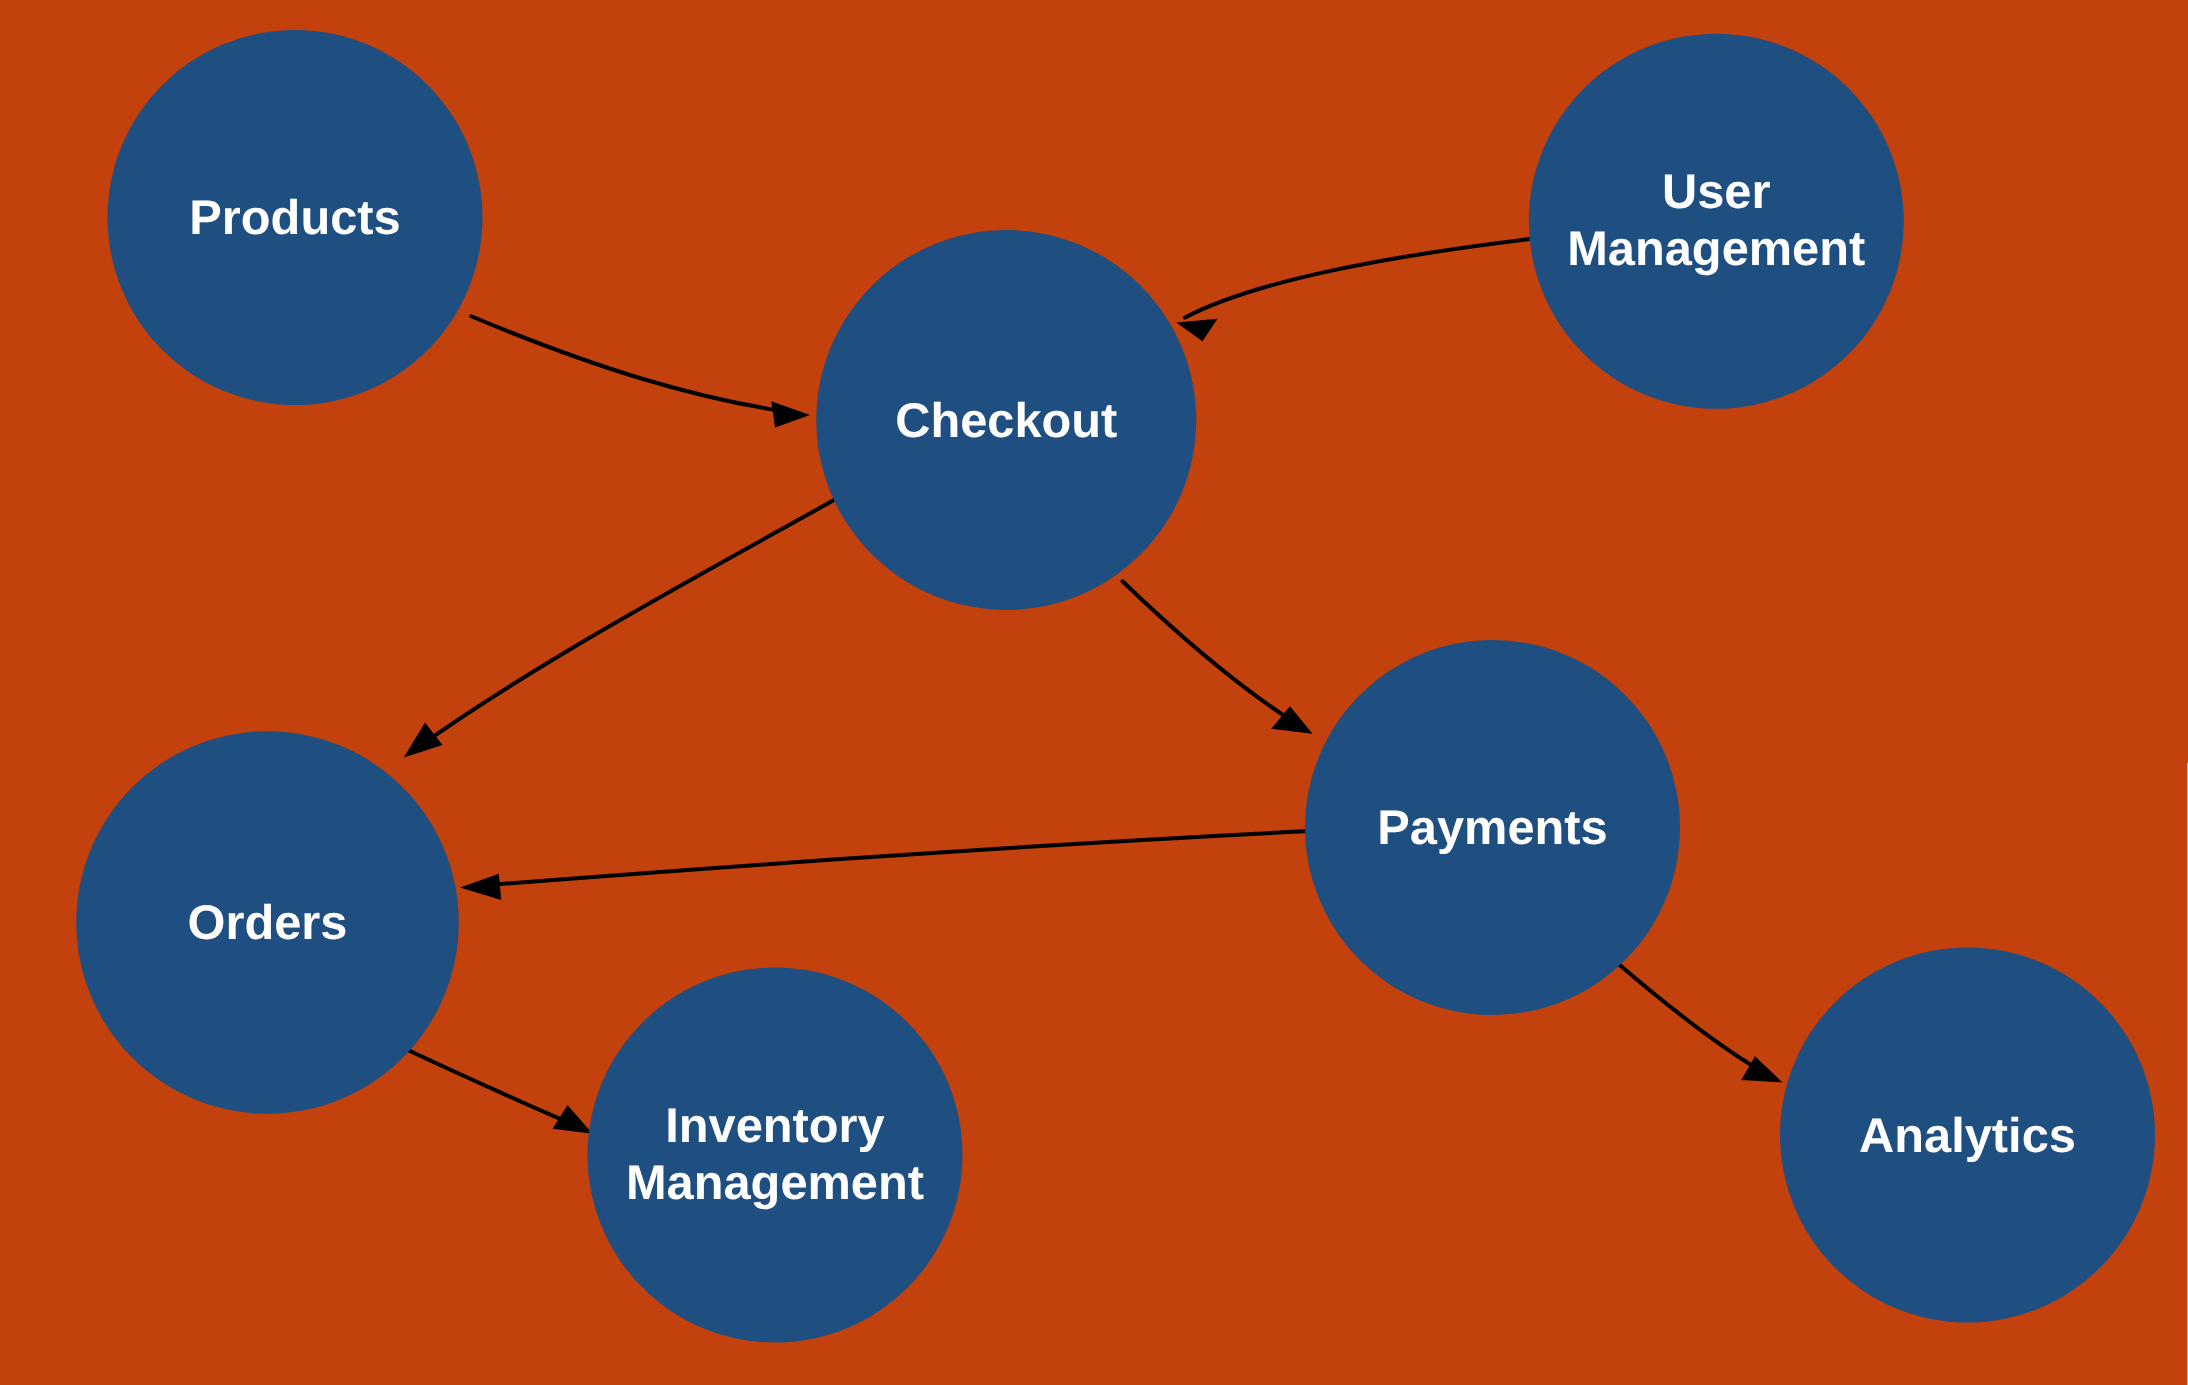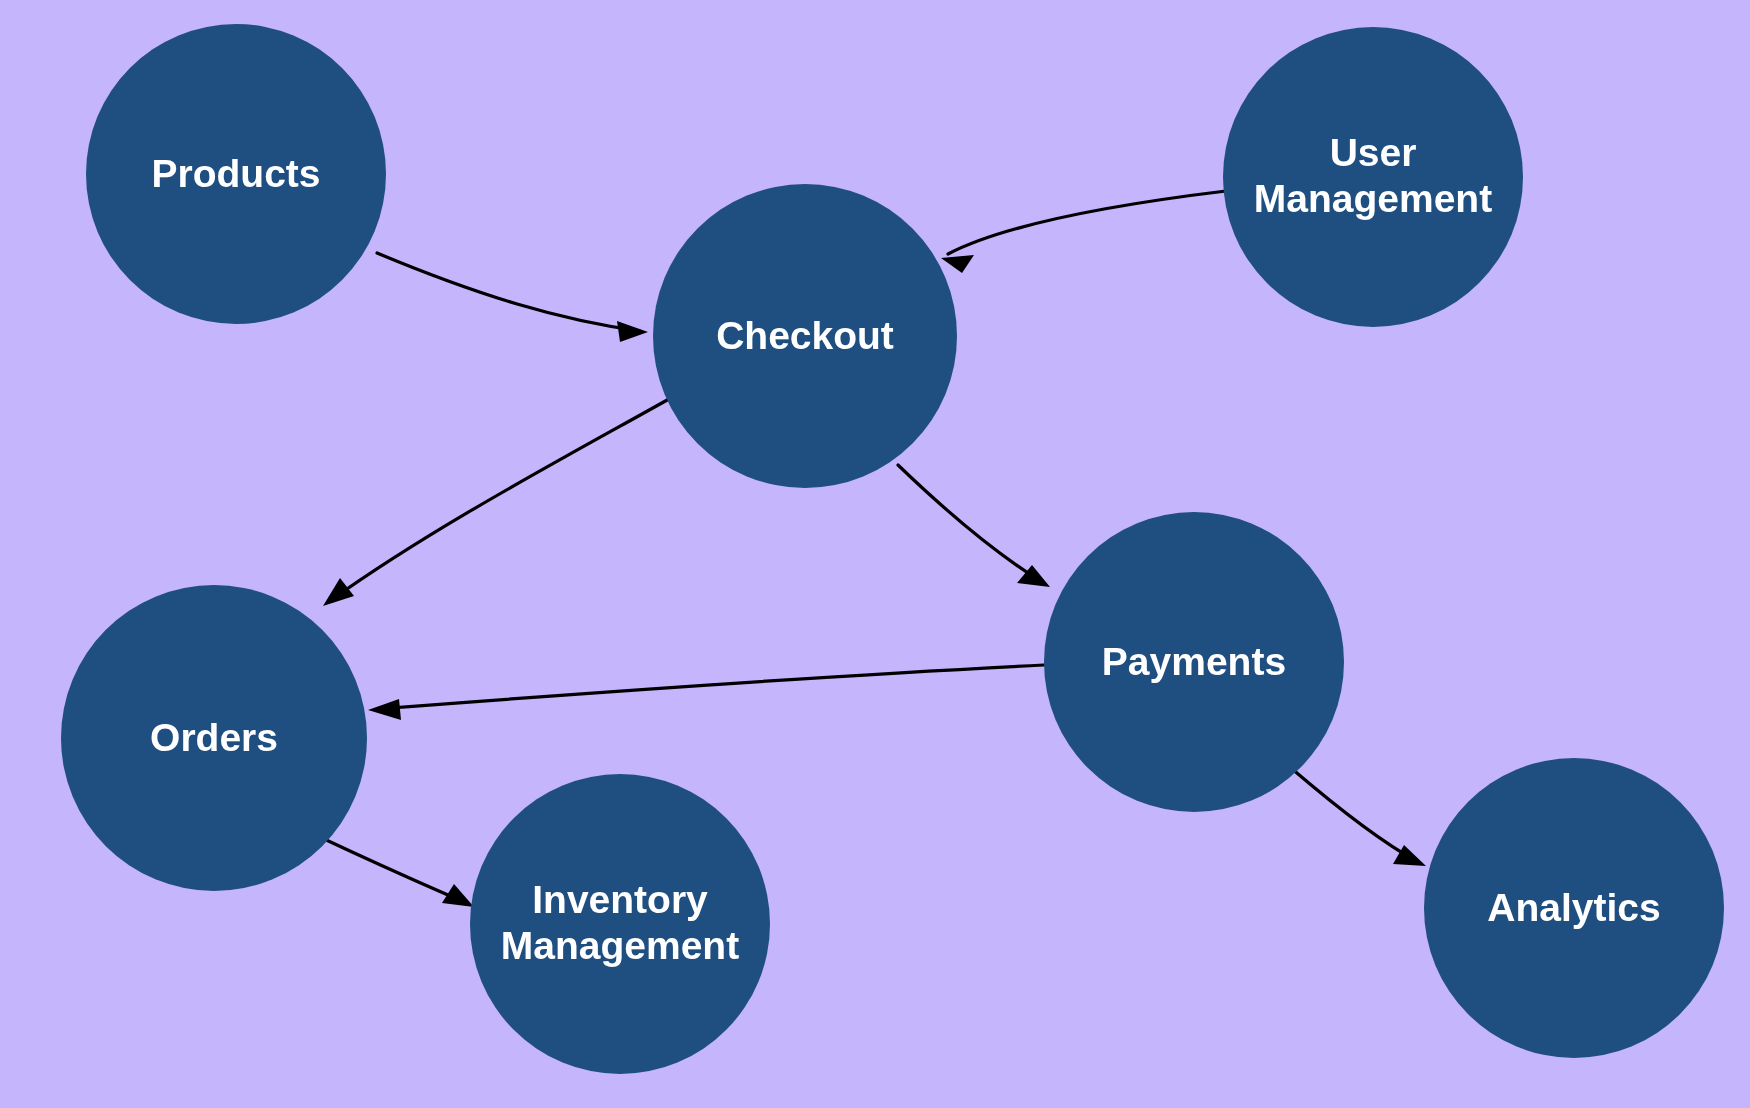--- a/index.html
+++ b/index.html
@@ -11,21 +11,21 @@
   body {
     width: 1750px;
     height: 1108px;
     overflow: hidden;
     font-family: "Liberation Sans", sans-serif;
   }
   #graph-canvas {
     position: relative;
     width: 1750px;
     height: 1108px;
-    background: #c4b5fd;
+    background: #c2410c;
   }
   svg.graph-svg {
     position: absolute;
     top: 0;
     left: 0;
     width: 1750px;
     height: 1108px;
     display: block;
   }
   .node-circle {

